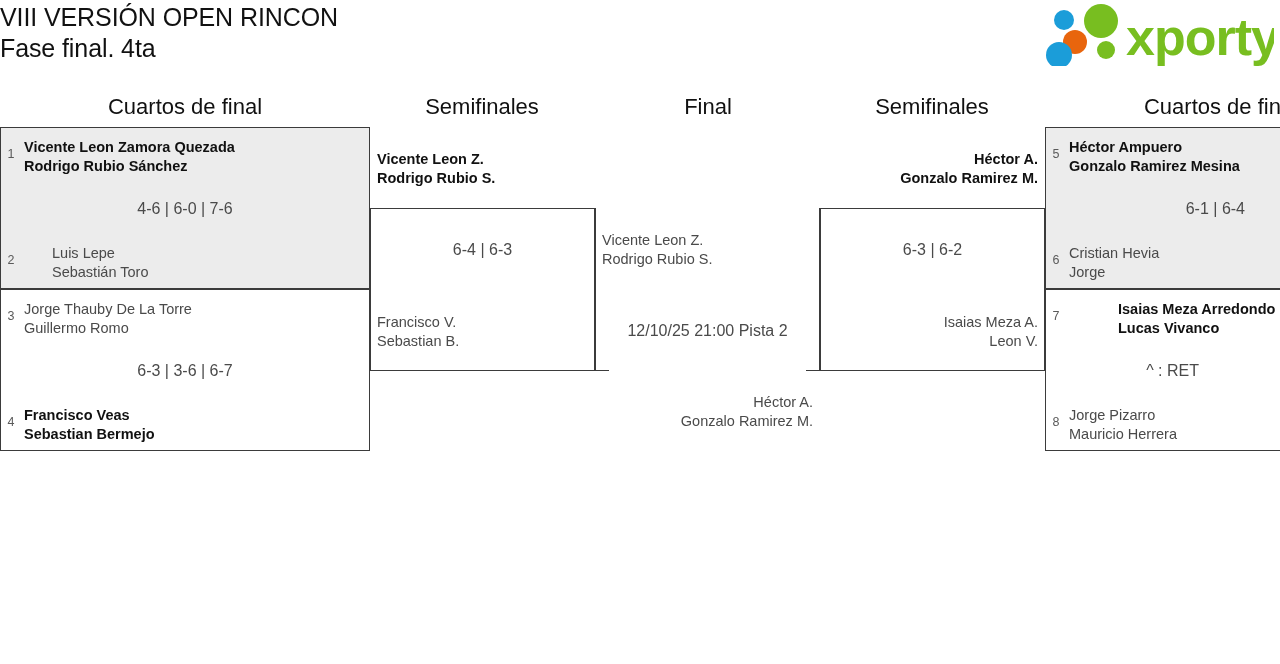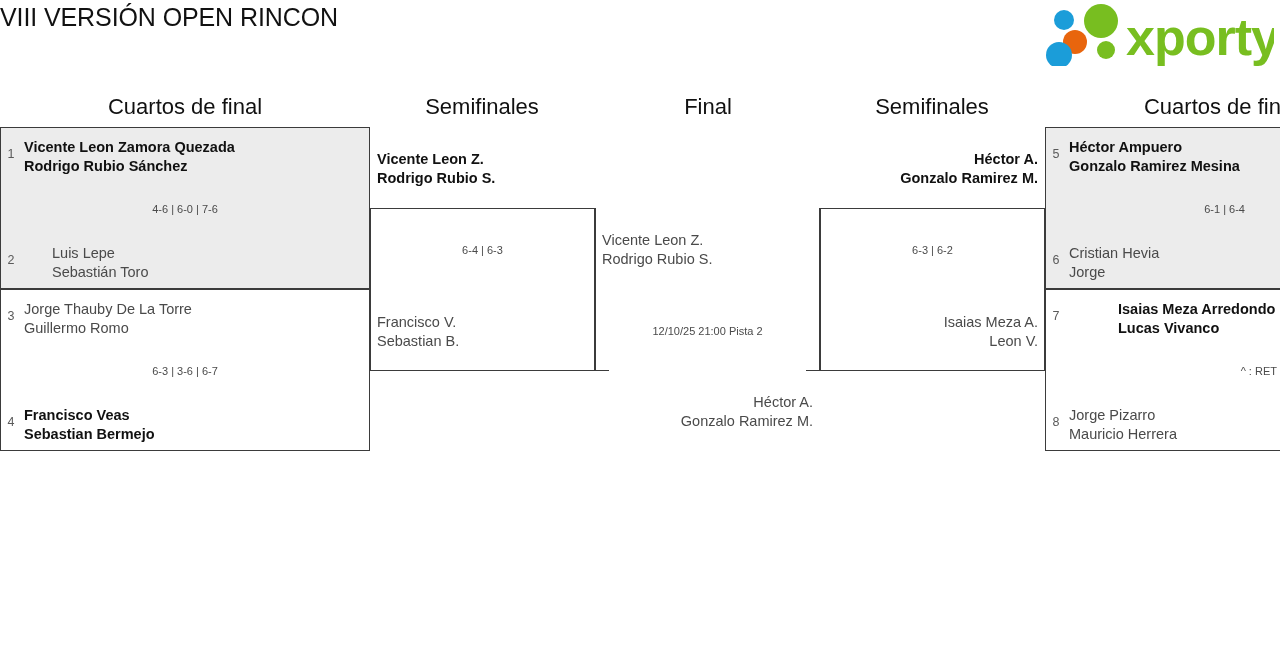--- a/index.html
+++ b/index.html
@@ -105,35 +105,36 @@
     font-size: 12.5px;
     line-height: 14px;
     color: #5a5a5a;
     white-space: nowrap;
     text-align: center;
     width: 16px;
   }
 
   .score {
     position: absolute;
-    font-size: 11px;
+    font-size: 16px;
     line-height: 18px;
     color: #4a4a4a;
     white-space: nowrap;
   }
   .score.align-right { text-align: right; }
   .score.align-center { text-align: center; }
 </style>
 </head>
 <body>
 
 <div id="page-header">
 
   <div id="tournament-title">
     <span class="line1">VIII VERSIÓN OPEN RINCON</span>
+    <span class="line2">Fase final. 4ta</span>
   </div>
 
   <div id="brand-logo">
     <svg width="232" height="62" viewBox="0 0 232 62" xmlns="http://www.w3.org/2000/svg" aria-hidden="true">
 
       <circle cx="22" cy="16" r="10" fill="#1b9dd9"></circle>
       <circle cx="59" cy="17" r="17" fill="#78be20"></circle>
       <circle cx="33" cy="38" r="12" fill="#e8650d"></circle>
       <circle cx="64" cy="46" r="9" fill="#78be20"></circle>
       <circle cx="17" cy="51" r="13" fill="#1b9dd9"></circle>
@@ -244,21 +245,21 @@
   </div>
 
   <div class="qf-box plain" style="left:1045px; top:289px; width:370px; height:162px;"></div>
 
   <div class="seed" style="left:1048px; top:309px;">7</div>
   <div class="team winner" style="left:1118px; top:300px;">
     <span class="tline">Isaias Meza Arredondo</span>
     <span class="tline">Lucas Vivanco</span>
   </div>
 
-  <div class="score align-right" style="left:1101px; top:362px; width:176px;text-align:right;">^ : RET</div>
+  <div class="score align-right" style="left:1023px; top:362px; width:176px;text-align:right;">^ : RET</div>
 
   <div class="seed" style="left:1048px; top:415px;">8</div>
   <div class="team" style="left:1069px; top:406px;">
     <span class="tline">Jorge Pizarro</span>
     <span class="tline">Mauricio Herrera</span>
   </div>
 
 </div>
 
 </body></html>

